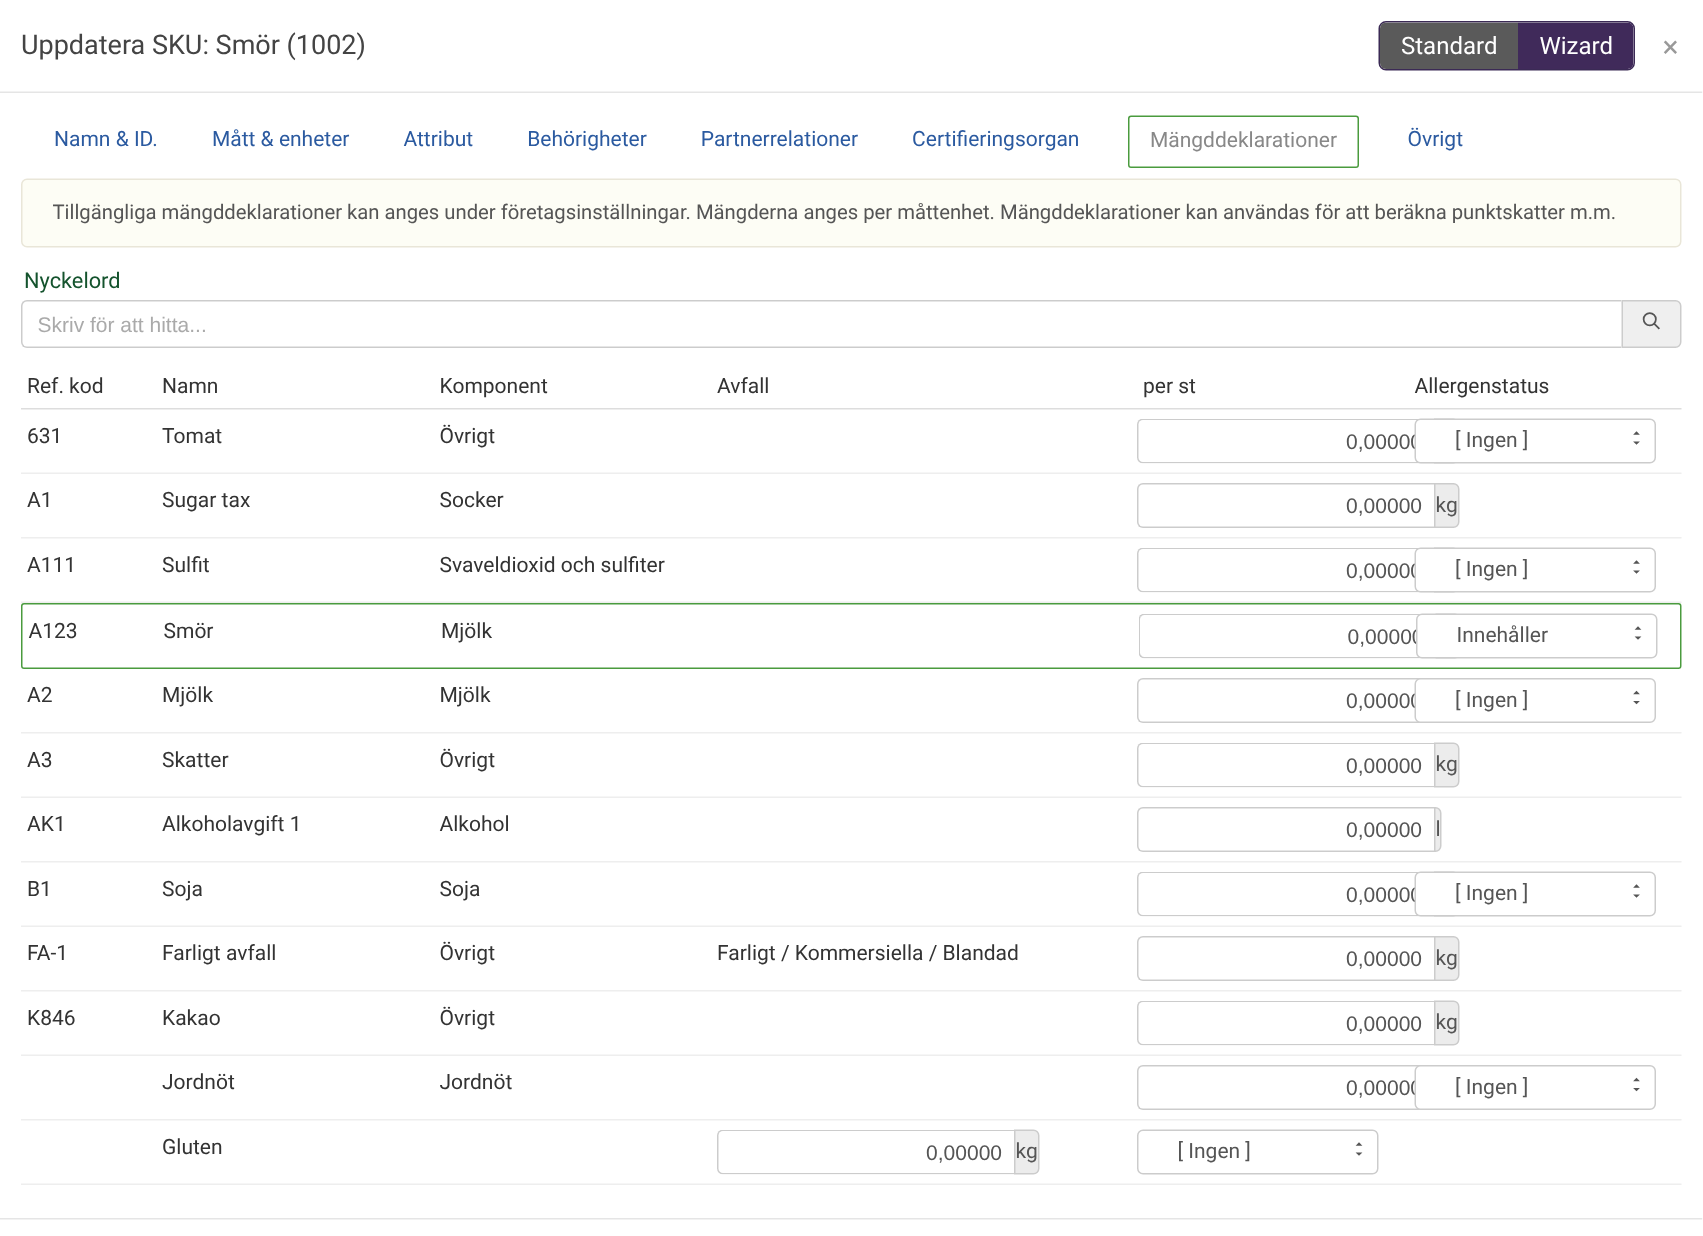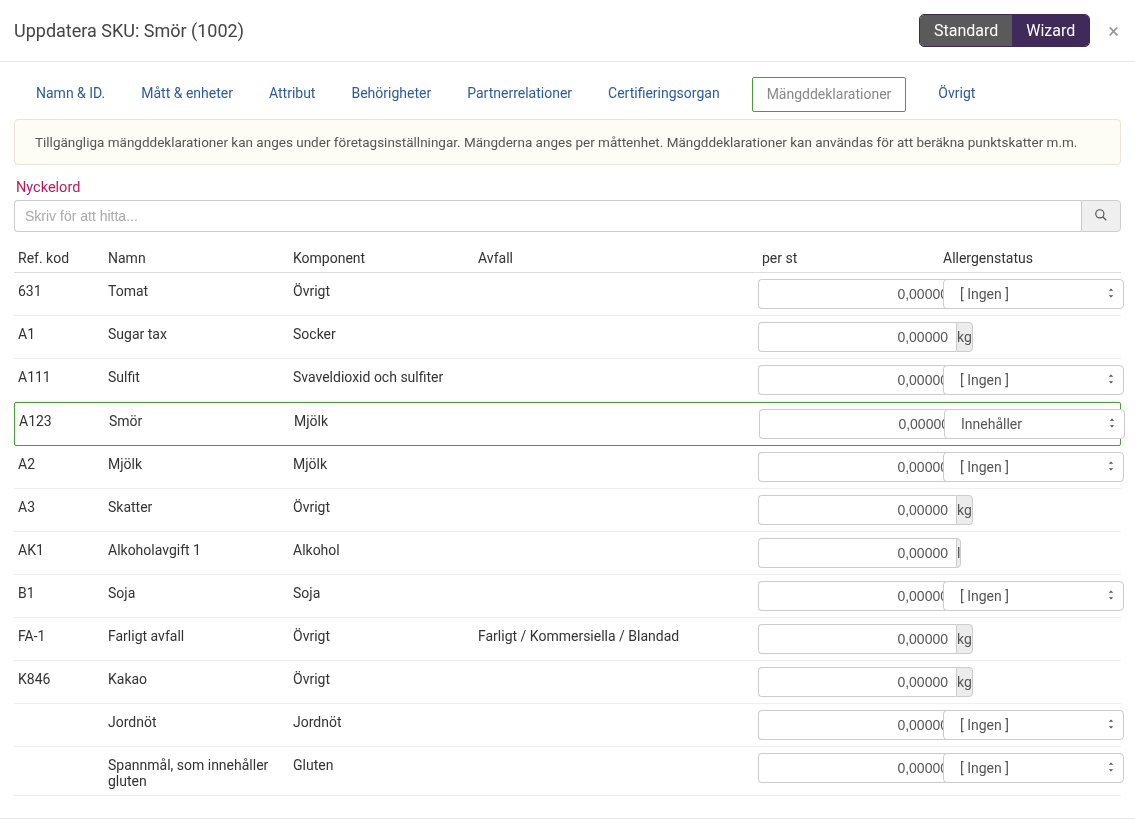--- a/index.html
+++ b/index.html
@@ -22,21 +22,21 @@
 
   
   .tabs { display: flex; gap: 28px; align-items: center; padding: 0 18px 0 18px; position: relative; }
   .tab { padding: 8px 4px 10px 4px; color: #2b5aa0; cursor: pointer; font-size: 14px; }
   .tab.active { border: 1px solid #4a9b3e; background: #fff; color: #888; padding: 8px 14px 9px 14px; border-radius: 2px; position: relative; top: 1px; }
 
   
   .info-box { margin-top: 8px; border: 1px solid #e9e6d8; background: #fdfdf5; border-radius: 4px; padding: 14px 20px; color: #555; font-size: 13.5px; }
 
   
-  .kw-label { margin: 14px 2px 4px 2px; color: #be185d; font-size: 14.5px; }
+  .kw-label { margin: 14px 2px 4px 2px; color: #14532d; font-size: 14.5px; }
   .search-row { display: flex; }
   .search-input { flex: 1; border: 1px solid #ccc; background: #fff; border-right: 0; border-radius: 4px 0 0 4px; padding: 7px 10px; font-size: 14px; color: #14532d; }
   .search-input::placeholder { color: #aaa; }
   .search-btn { width: 40px; border: 1px solid #ccc; background: #efefef; border-radius: 0 4px 4px 0; display: flex; align-items: center; justify-content: center; cursor: pointer; }
   .search-btn svg { width: 14px; height: 14px; stroke: #555; fill: none; stroke-width: 2; }
 
   
   .tbl { margin-top: 14px; }
   .thead, .trow { display: grid; grid-template-columns: 90px 185px 185px 280px 185px 180px; align-items: start; }
   .thead { border-bottom: 1px solid #ddd; padding: 4px 4px 6px 4px; color: #333; font-size: 14px; }
@@ -48,21 +48,21 @@
   .trow .cell.name { padding-right: 6px; }
 
   
   .qty-wrap { display: flex; justify-content: flex-start; padding-right: 10px; }
   .qty { display: flex; width: 175px; }
   .qty-input { flex: 1; border: 1px solid #ccc; border-right: 0; border-radius: 4px 0 0 4px; padding: 6px 8px; text-align: right; font-size: 14px; color: #555; }
   .qty-unit { width: 36px; border: 1px solid #ccc; background: #ececec; border-radius: 0 4px 4px 0; display: flex; align-items: center; justify-content: center; color: #555; font-size: 14px; }
 
   
   .sel-wrap { }
-  .sel { position: relative; width: 181px; border: 1px solid #ccc; border-radius: 4px; padding: 6px 24px 6px 16px; color: #555; background: #fff; cursor: pointer; font-size: 14px; }
+  .sel { position: relative; width: 161px; border: 1px solid #ccc; border-radius: 4px; padding: 6px 24px 6px 26px; color: #555; background: #fff; cursor: pointer; font-size: 14px; }
   .sel .chev { position: absolute; right: 8px; top: 50%; transform: translateY(-50%); }
   .sel .chev svg { width: 8px; height: 12px; fill: #555; }
 
   
   .footer { margin-top: 22px; border-top: 1px solid #e5e5e5; padding: 12px 14px 18px 14px; display: flex; justify-content: flex-end; }
 </style>
 </head>
 <body>
 
 <div class="header">
@@ -282,21 +282,20 @@
           </div>
           <div class="sel-wrap">
             <div class="sel"><span>[ Ingen ]</span><span class="chev"><svg viewBox="0 0 10 16">
                   <path d="M2 5 L5 2 L8 5 Z"></path>
                   <path d="M2 11 L5 14 L8 11 Z"></path>
                 </svg></span></div>
           </div>
         </div>
         <div class="trow">
           <div class="cell"></div>
-          <div class="cell name">Spannmål, som innehåller gluten</div>
           <div class="cell">Gluten</div>
           <div class="cell"></div>
           <div class="qty-wrap">
             <div class="qty">
               <input class="qty-input" value="0,00000" style="">
               <div class="qty-unit">kg</div>
             </div>
           </div>
           <div class="sel-wrap">
             <div class="sel"><span>[ Ingen ]</span><span class="chev"><svg viewBox="0 0 10 16">

